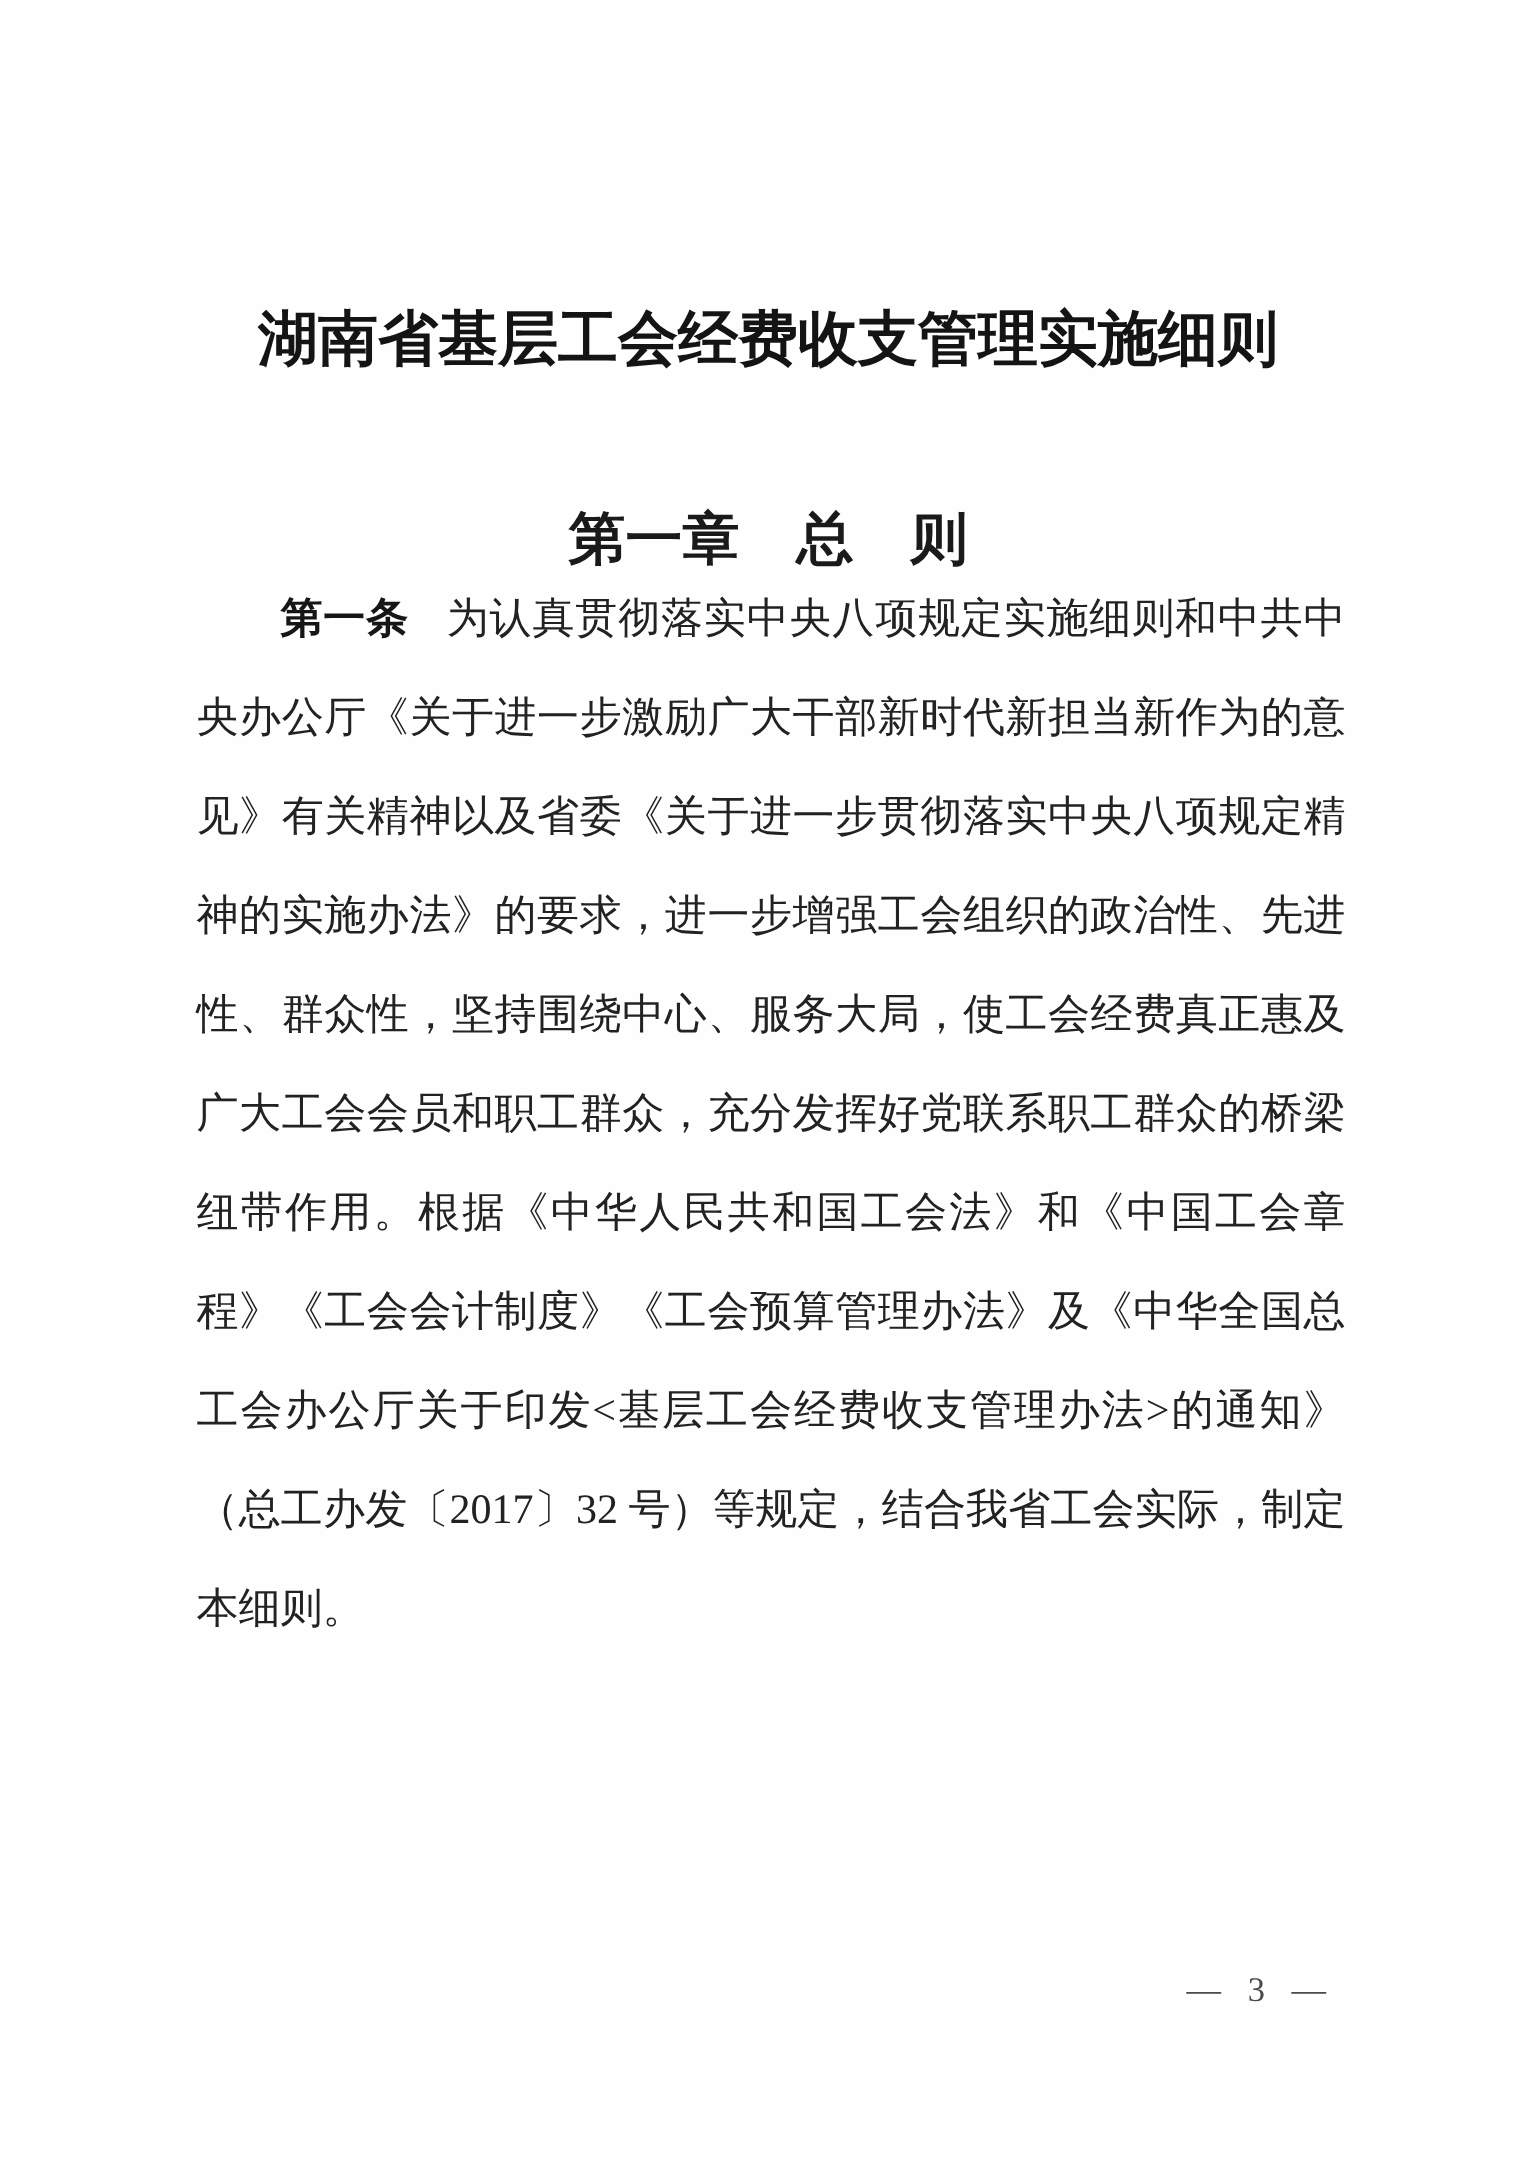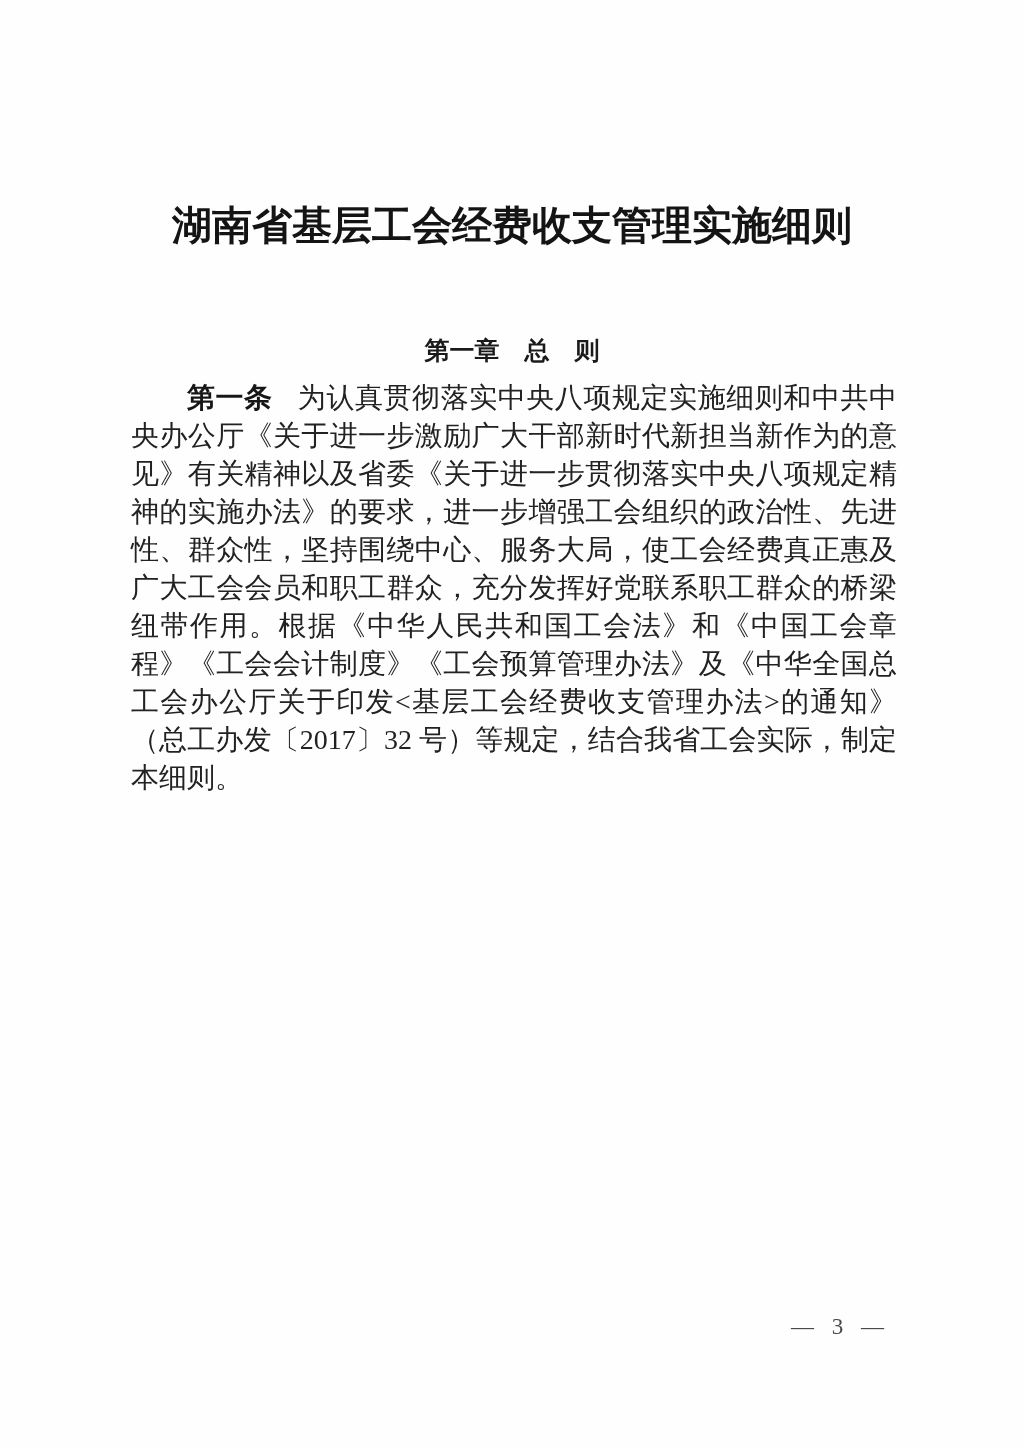--- a/index.html
+++ b/index.html
@@ -31,32 +31,32 @@
     white-space: nowrap;
   }
   .chapter-heading {
     position: absolute;
     top: 334px;
     left: 0;
     width: 100%;
     margin: 0;
     text-align: center;
     font-family: "Liberation Sans", "DejaVu Sans", sans-serif;
-    font-size: 25px;
+    font-size: 38px;
     font-weight: bold;
     color: #1a1a1a;
     white-space: nowrap;
   }
   .doc-body {
     position: absolute;
     top: 379px;
     left: 131px;
     width: 766px;
     font-size: 28px;
-    line-height: 38px;
+    line-height: 66px;
     text-align: justify;
     text-justify: inter-ideograph;
     color: #222222;
   }
   .doc-body p {
     margin: 0;
     text-indent: 2em;
   }
   .lead {
     font-family: "Liberation Sans", "DejaVu Sans", sans-serif;

